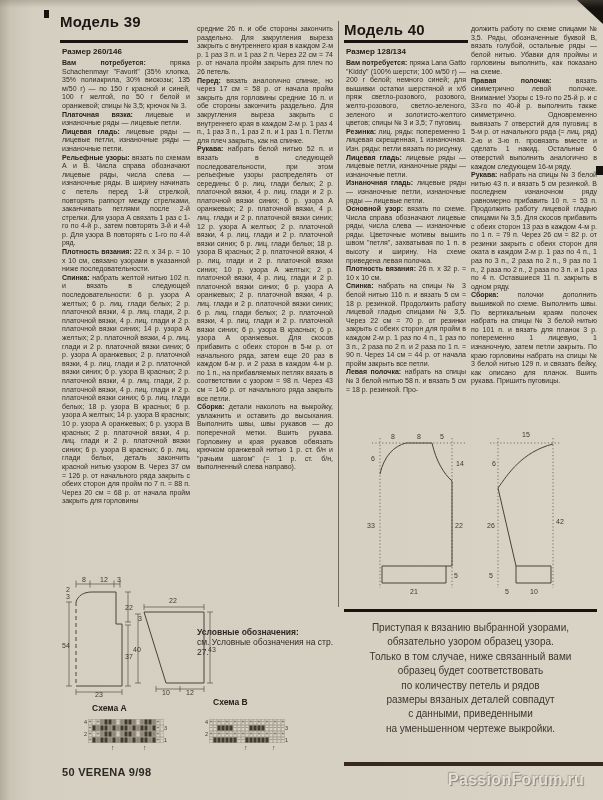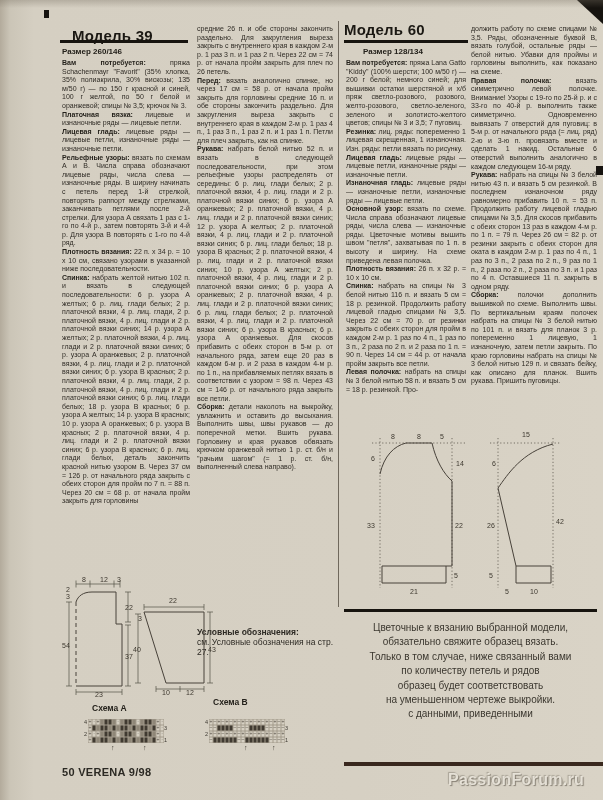--- a/index.html
+++ b/index.html
@@ -48,21 +48,21 @@
 </style>
 </head>
 <body>
 
 <div class="page">
 
   <div class="corner-tr"></div>
   <div class="mark" style="left:44px;top:10px;width:5px;height:8px;"></div>
   <div class="mark" style="left:596px;top:166px;width:7px;height:9px;"></div>
 
-  <h1 class="m-title" style="left:60px;top:27px;margin-left:12px;">Модель 39</h1>
+  <h1 class="m-title" style="left:60px;top:13px;">Модель 39</h1>
   <div class="m-rule" style="left:60px;top:40px;width:128px;"></div>
   <div class="size-label" style="left:62px;top:47px;">Размер 260/146</div>
 
   <div class="col" style="left:62px;top:59px;width:128px;height:521px;">
       <p><b>Вам потребуется: </b>пряжа Schachenmayr "Favorit" (35% хлопка, 35% полиакрила, 30% вискозы; 135 м/50 г) — по 150 г красной и синей, 100 г желтой, по 50 г белой и оранжевой; спицы № 3,5; крючок № 3.</p>
       <p><b>Платочная вязка: </b>лицевые и изнаночные ряды — лицевые петли.</p>
       <p><b>Лицевая гладь: </b>лицевые ряды — лицевые петли, изнаночные ряды — изнаночные петли.</p>
       <p><b>Рельефные узоры: </b>вязать по схемам А и В. Числа справа обозначают лицевые ряды, числа слева — изнаночные ряды. В ширину начинать с петель перед 1-й стрелкой, повторять раппорт между стрелками, заканчивать петлями после 2-й стрелки. Для узора А связать 1 раз с 1-го по 4-й р., затем повторять 3-й и 4-й р. Для узора В повторять с 1-го по 4-й ряд.</p>
       <p><b>Плотность вязания: </b>22 п. x 34 р. = 10 x 10 см, связано узорами в указанной ниже последовательности.</p>
       <p><b>Спинка: </b>набрать желтой нитью 102 п. и вязать в следующей последовательности: 6 р. узора А желтых; 6 р. лиц. глади белых; 2 р. платочной вязки, 4 р. лиц. глади, 2 р. платочной вязки, 4 р. лиц. глади и 2 р. платочной вязки синих; 14 р. узора А желтых; 2 р. платочной вязки, 4 р. лиц. глади и 2 р. платочной вязки синих; 6 р. узора А оранжевых; 2 р. платочной вязки, 4 р. лиц. глади и 2 р. платочной вязки синих; 6 р. узора В красных; 2 р. платочной вязки, 4 р. лиц. глади, 2 р. платочной вязки, 4 р. лиц. глади и 2 р. платочной вязки синих; 6 р. лиц. глади белых; 18 р. узора В красных; 6 р. узора А желтых; 14 р. узора В красных; 10 р. узора А оранжевых; 6 р. узора В красных; 2 р. платочной вязки, 4 р. лиц. глади и 2 р. платочной вязки синих; 6 р. узора В красных; 6 р. лиц. глади белых, деталь закончить красной нитью узором В. Через 37 см = 126 р. от начального ряда закрыть с обеих сторон для пройм по 7 п. = 88 п. Через 20 см = 68 р. от начала пройм закрыть для горловины</p>
@@ -304,23 +304,23 @@
         <span class="cnum r">1</span>
       </div>
       <div class="arrow-row">
         <span class="rapport-arrow" style="left: 44px;">↑</span>
         <span class="rapport-arrow" style="left: 72px;">↑</span>
       </div>
     </div>
 
   <div class="v-divider" style="left:338px;top:21px;height:586px;"></div>
 
-  <h1 class="m-title" style="left:344px;top:21px;">Модель 60</h1>
+  <h1 class="m-title" style="left:344px;top:21px;">Модель 40</h1>
   <div class="m-rule" style="left:344px;top:40px;width:124px;"></div>
-  <div class="size-label" style="left:346px;top:47px;margin-left:17px;">Размер 128/134</div>
+  <div class="size-label" style="left:346px;top:47px;">Размер 128/134</div>
 
   <div class="col" style="left:346px;top:59px;width:120px;height:370px;">
       <p><b>Вам потребуется: </b>пряжа Lana Gatto "Kiddy" (100% шерсти; 100 м/50 г) — 200 г белой; немного синей; для вышивки остатки шерстяной и х/б пряж светло-розового, розового, желто-розового, светло-зеленого, зеленого и золотисто-желтого цветов; спицы № 3 и 3,5; 7 пуговиц.</p>
       <p><b>Резинка: </b>лиц. ряды: попеременно 1 лицевая скрещенная, 1 изнаночная. Изн. ряды: петли вязать по рисунку.</p>
       <p><b>Лицевая гладь: </b>лицевые ряды — лицевые петли, изнаночные ряды — изнаночные петли.</p>
       <p><b>Изнаночная гладь: </b>лицевые ряды — изнаночные петли, изнаночные ряды — лицевые петли.</p>
       <p><b>Основной узор: </b>вязать по схеме. Числа справа обозначают лицевые ряды, числа слева — изнаночные ряды. Цветочные мотивы вышить швом "петля", захватывая по 1 п. в высоту и ширину. На схеме приведена левая полочка.</p>
       <p><b>Плотность вязания: </b>26 п. x 32 р. = 10 x 10 см.</p>
       <p><b>Спинка: </b>набрать на спицы № 3 белой нитью 116 п. и вязать 5 см = 18 р. резинкой. Продолжить работу лицевой гладью спицами № 3,5. Через 22 см = 70 р. от резинки закрыть с обеих сторон для пройм в каждом 2-м р. 1 раз по 4 п., 1 раз по 3 п., 2 раза по 2 п. и 2 раза по 1 п. = 90 п. Через 14 см = 44 р. от начала пройм закрыть все петли.</p>
       <p><b>Левая полочка: </b>набрать на спицы № 3 белой нитью 58 п. и вязать 5 см = 18 р. резинкой. Про-</p>
@@ -353,26 +353,27 @@
       <text x="144" y="40">6</text>
       <text x="139" y="102">26</text>
       <text x="208" y="98">42</text>
       <text x="141" y="152">5</text>
       <text x="157" y="168">5</text>
       <text x="182" y="168">10</text>
     </svg>
 
   <div class="notice-rule" style="left:344px;top:609px;width:253px;"></div>
   <div class="notice-box" style="left:344px;top:621px;width:253px;">
-      <div>Цветочные к вязанию выбранной модели,</div>
-      <div>обязательно свяжите образец вязать.</div>
+      <div>Приступая к вязанию выбранной узорами,</div>
+      <div>обязательно узором образец узора.</div>
       <div>Только в том случае, ниже связанный вами</div>
+      <div>образец будет соответствовать</div>
       <div>по количеству петель и рядов</div>
-      <div>образец будет соответствовать</div>
+      <div>размеры вязаных деталей совпадут</div>
+      <div>с данными, приведенными</div>
       <div>на уменьшенном чертеже выкройки.</div>
-      <div>с данными, приведенными</div>
     </div>
   <div class="bottom-rule" style="left:344px;top:762px;width:259px;"></div>
 
   <div class="page-footer" style="left:62px;top:766px;">50 VERENA 9/98</div>
   <div class="watermark" style="left:448px;top:771px;">PassionForum.ru</div>
 
 </div>
 
 </body></html>

